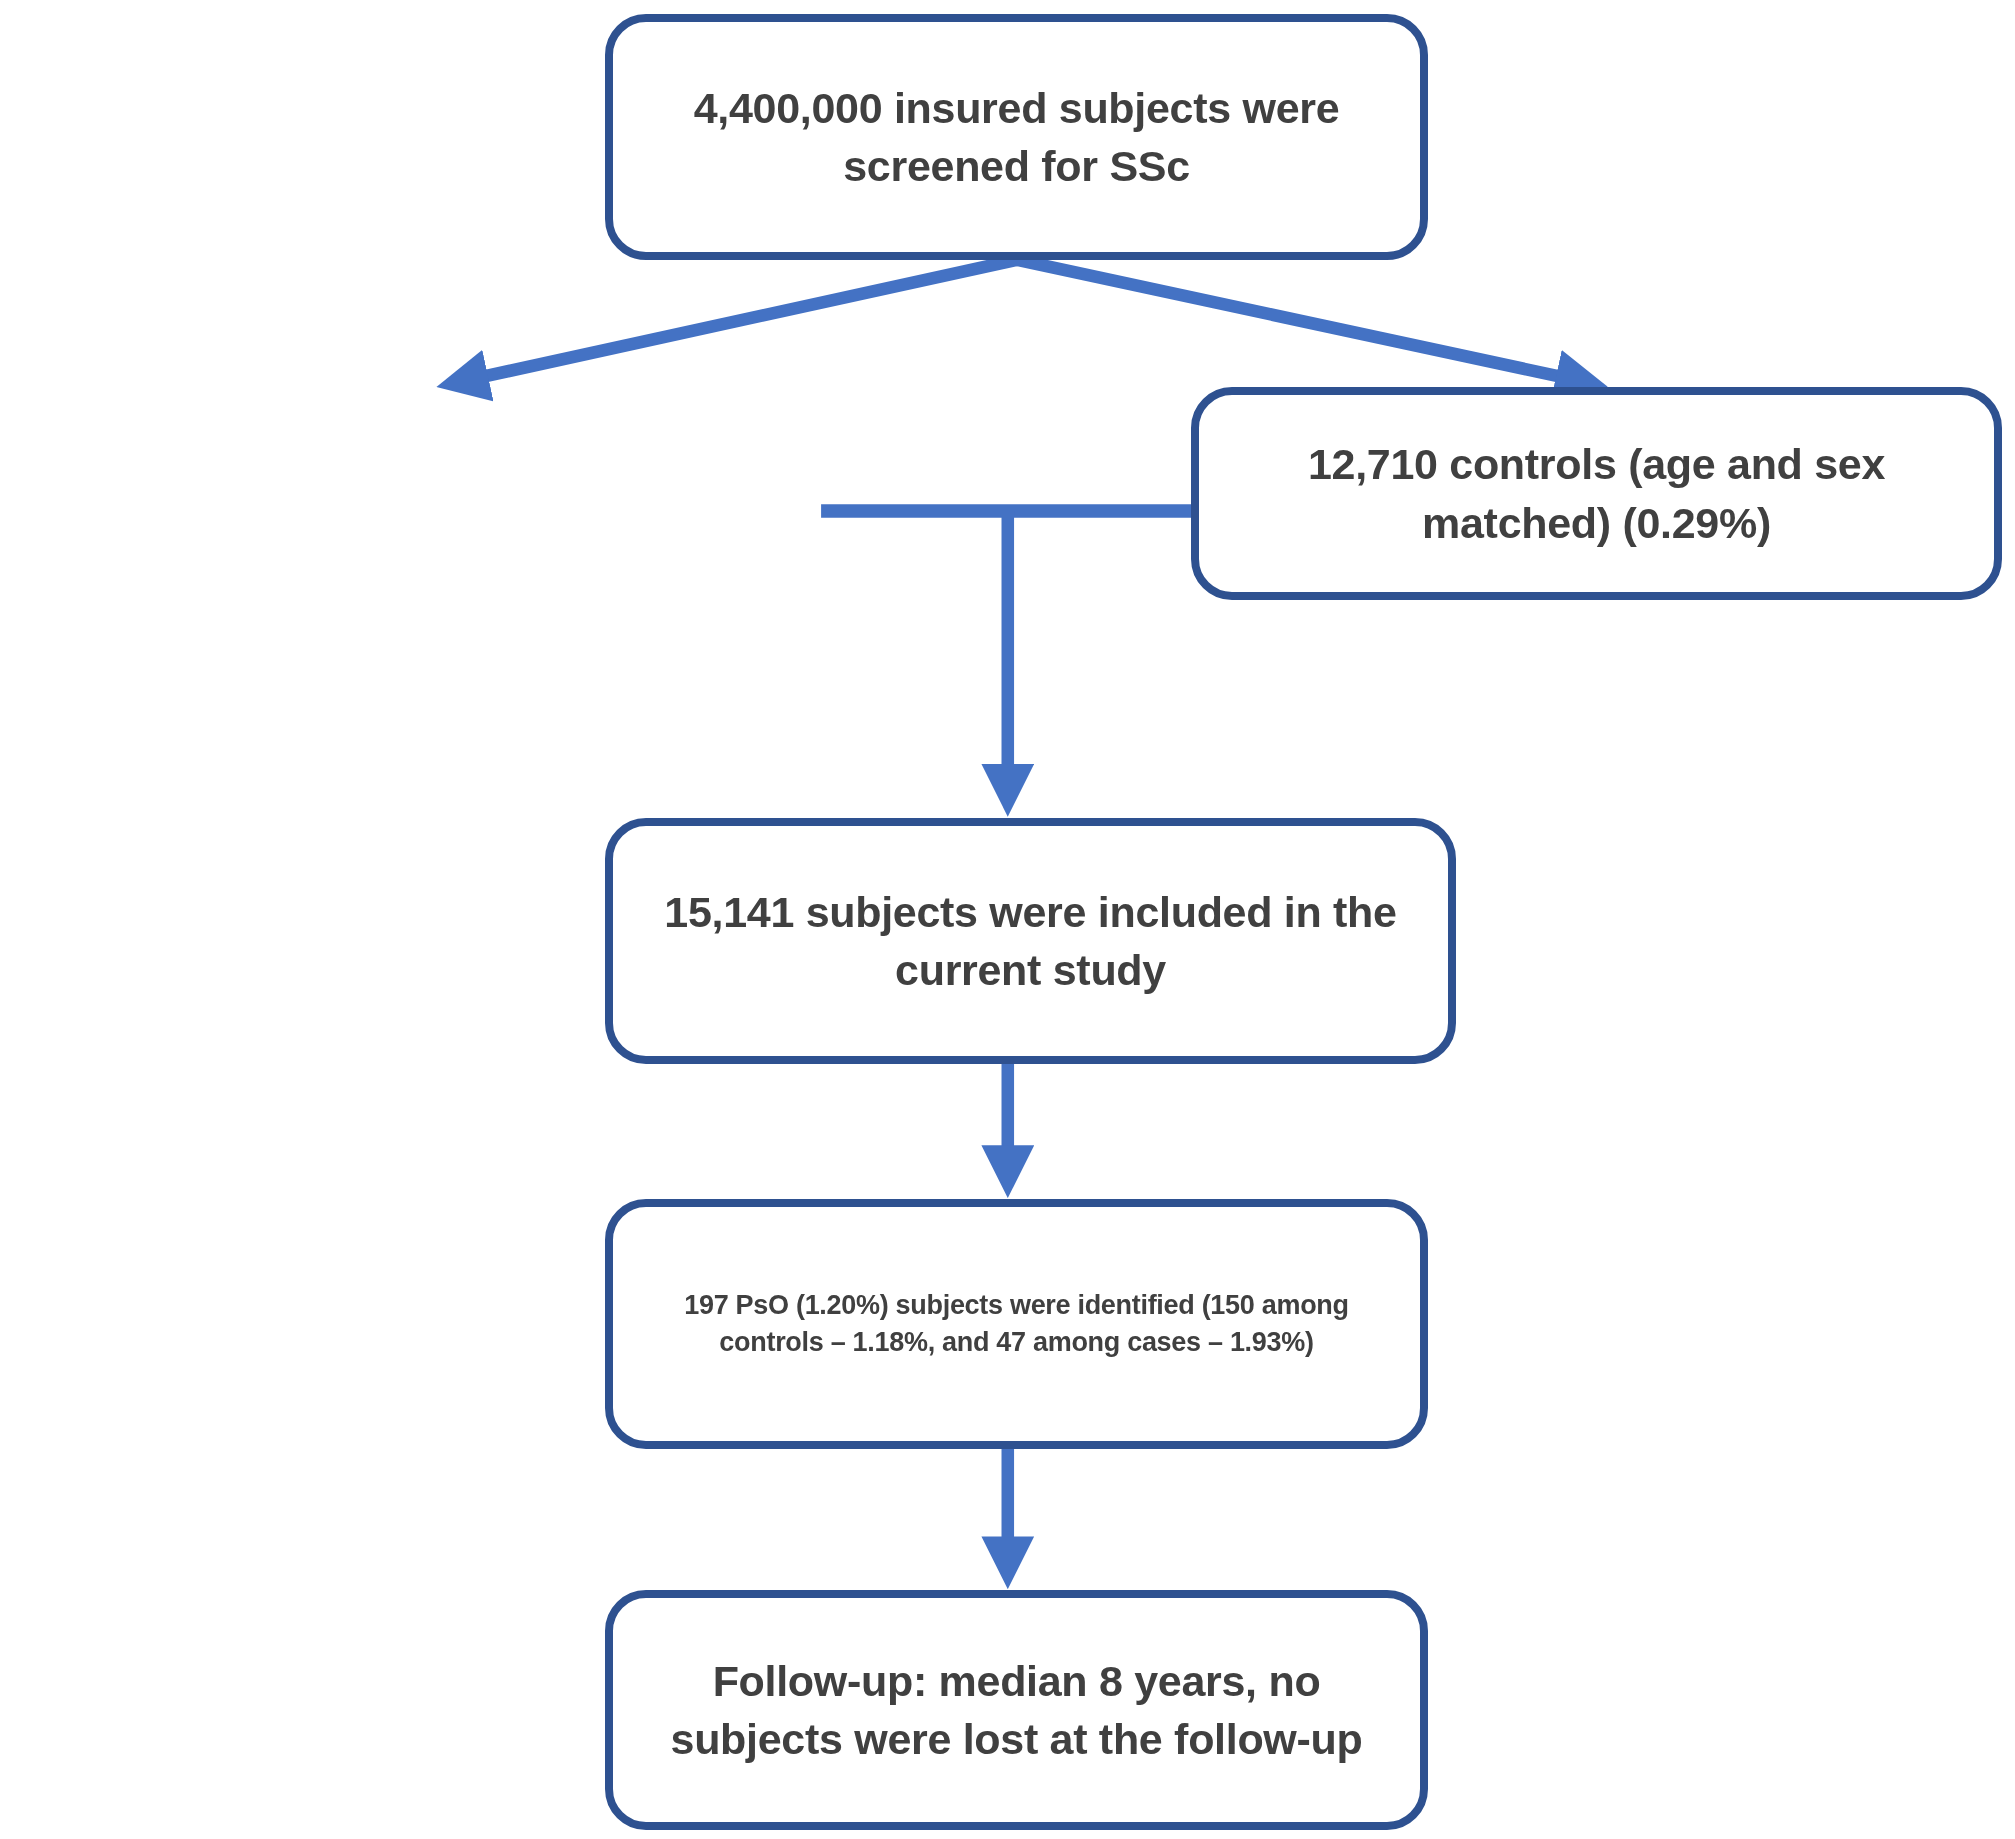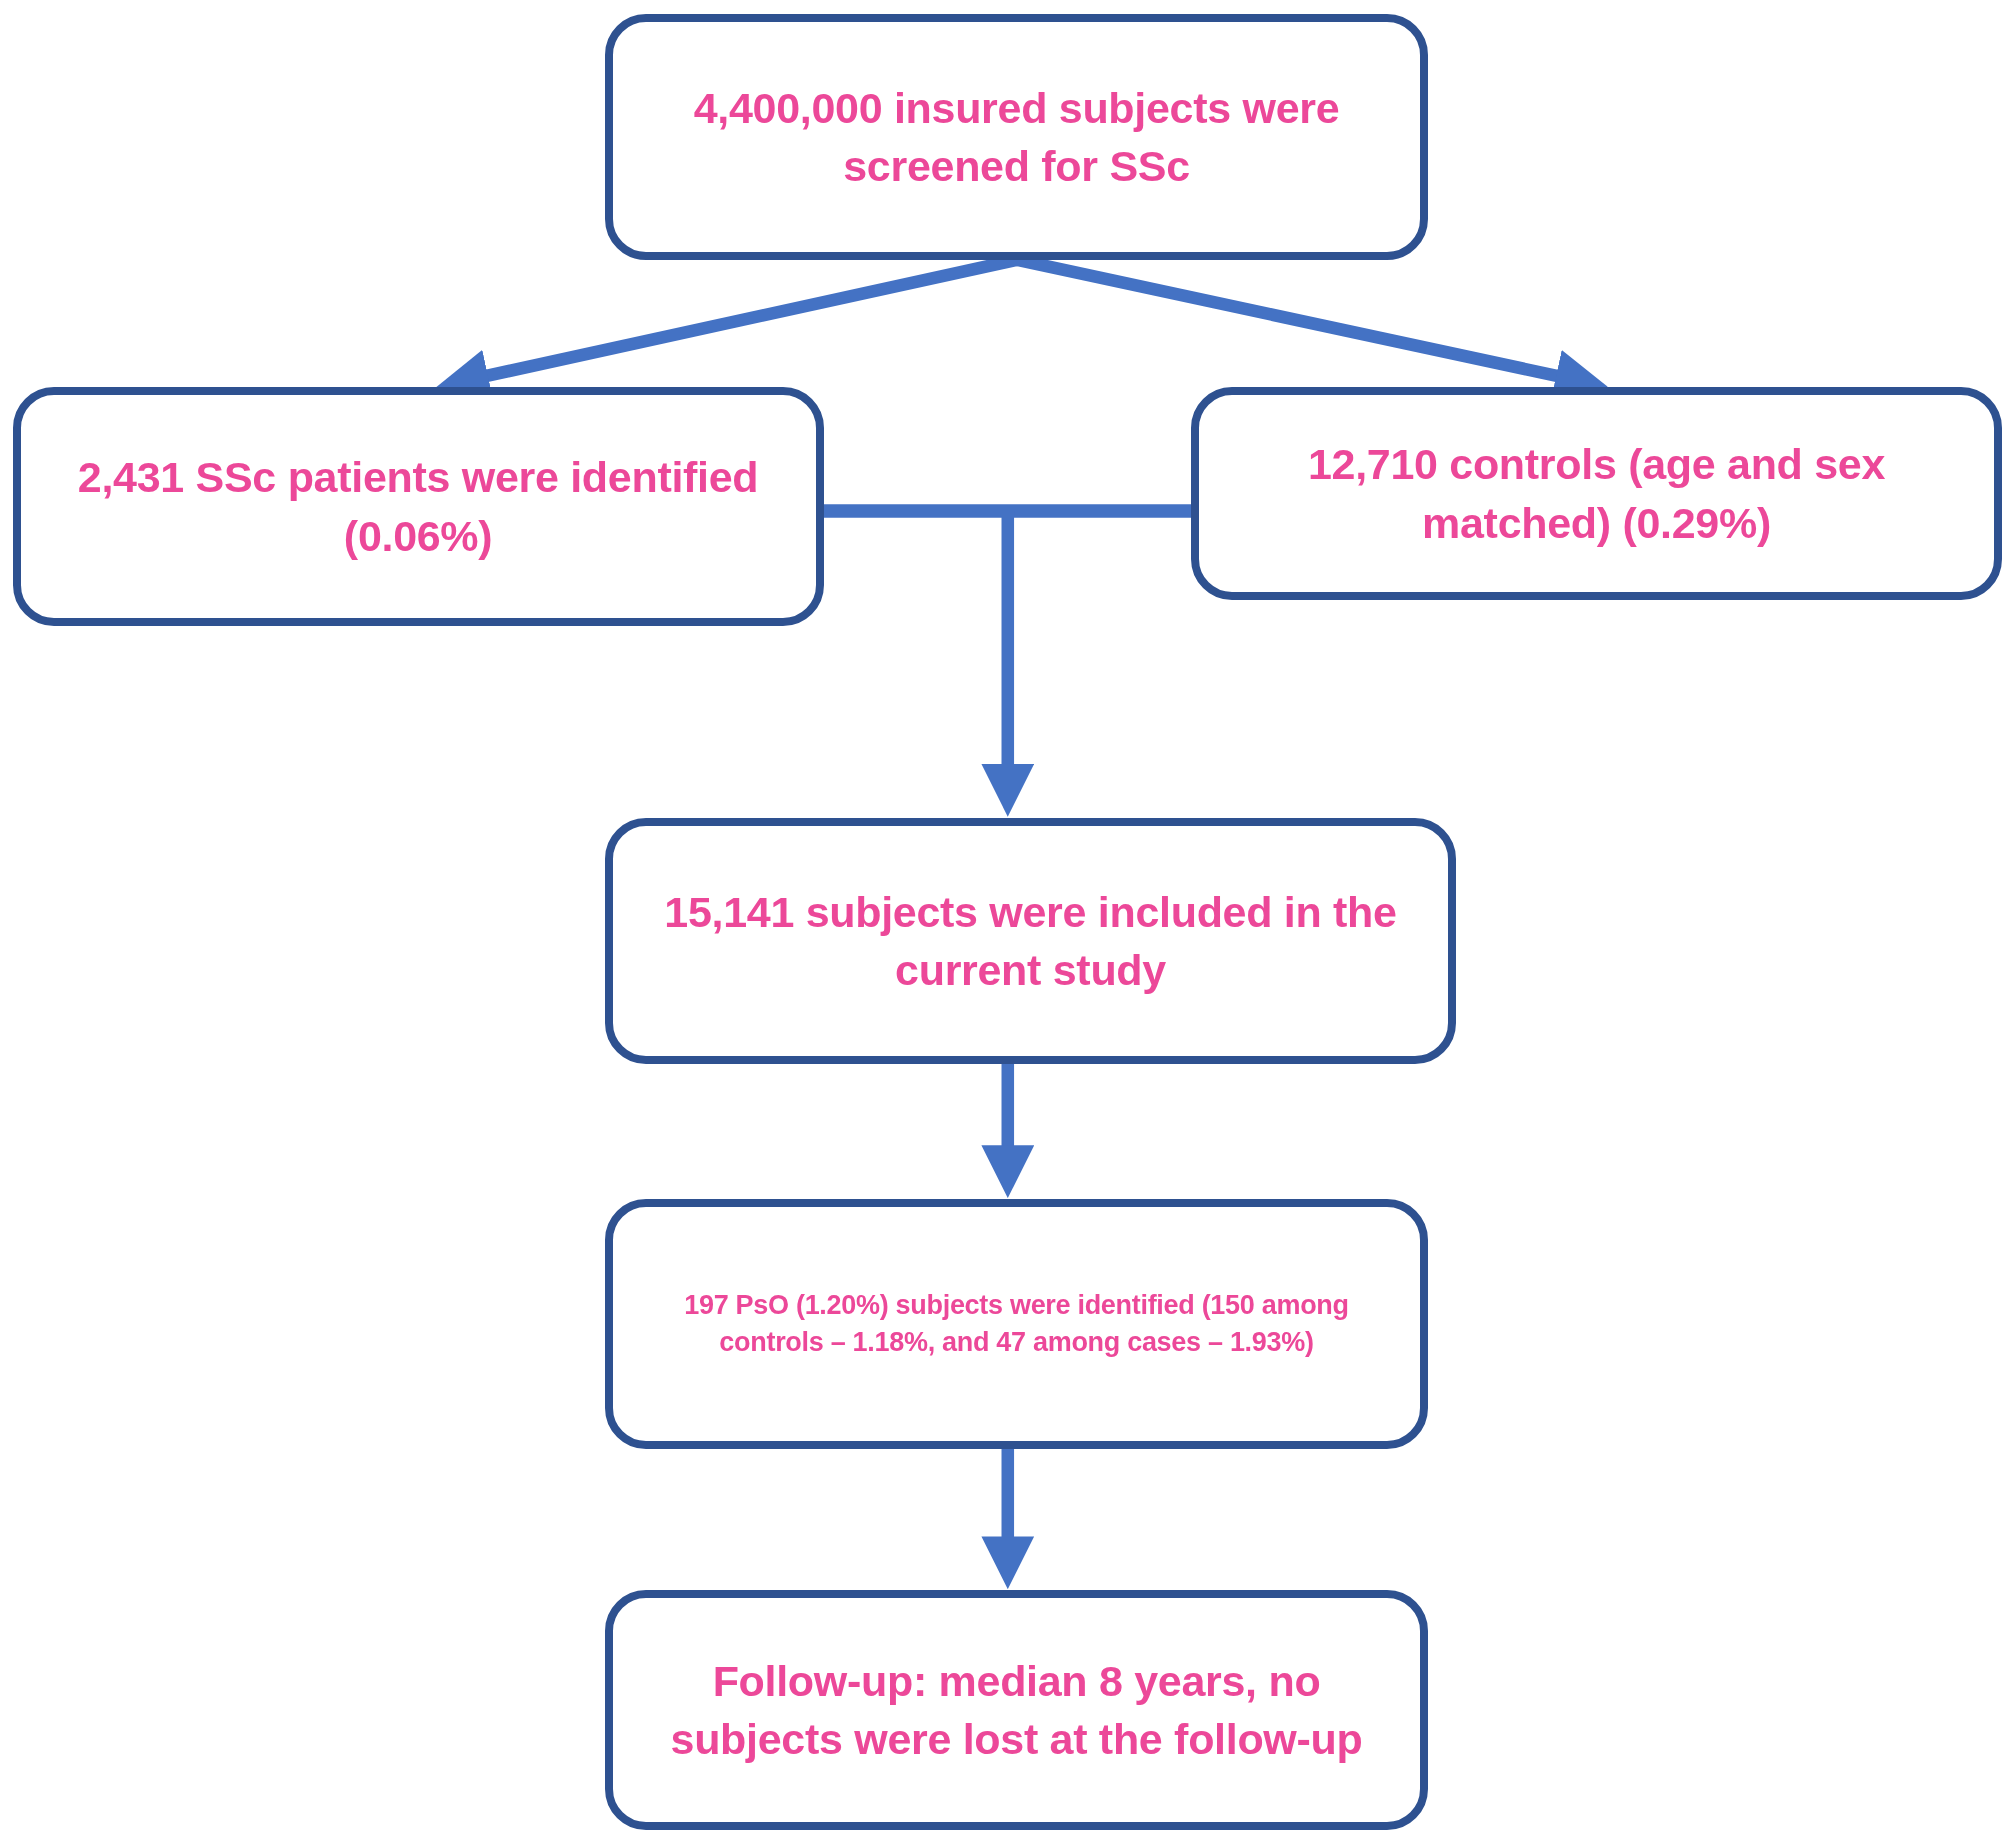--- a/index.html
+++ b/index.html
@@ -34,21 +34,21 @@
     align-items: center;
     justify-content: center;
     text-align: center;
     z-index: 2;
   }
   .node .node-text {
     display: block;
     width: 100%;
     padding: 0 26px;
     box-sizing: border-box;
-    color: #ec4899;
+    color: #404040;
     font-weight: bold;
     font-size: 43px;
     line-height: 1.36;
     letter-spacing: -0.3px;
     text-align: center;
     white-space: pre-line;
   }
   
   #node-screened   { left: 605px; top:   14.3px; width: 823px; height:  246px; }
   #node-cases      { left:   12.6px; top:  387px; width: 811px; height:  239px; }
@@ -81,23 +81,20 @@
 
     <path d="M 1765 1862 L 1765 2072" stroke="#4472C4" stroke-width="22" fill="none" marker-end="url(#arrowhead)"></path>
 
     <path d="M 1765 2538 L 1765 2757" stroke="#4472C4" stroke-width="22" fill="none" marker-end="url(#arrowhead)"></path>
   </svg>
 
   <div class="node" id="node-screened">
     <span class="node-text">4,400,000 insured subjects were screened for SSc</span>
   </div>
 
-  <div class="node" id="node-cases">
-    <span class="node-text">2,431 SSc patients were identified (0.06%)</span>
-  </div>
 
   <div class="node" id="node-controls">
     <span class="node-text">12,710 controls (age and sex matched) (0.29%)</span>
   </div>
 
   <div class="node" id="node-included">
     <span class="node-text">15,141 subjects were included in the current study</span>
   </div>
 
   <div class="node" id="node-pso">

